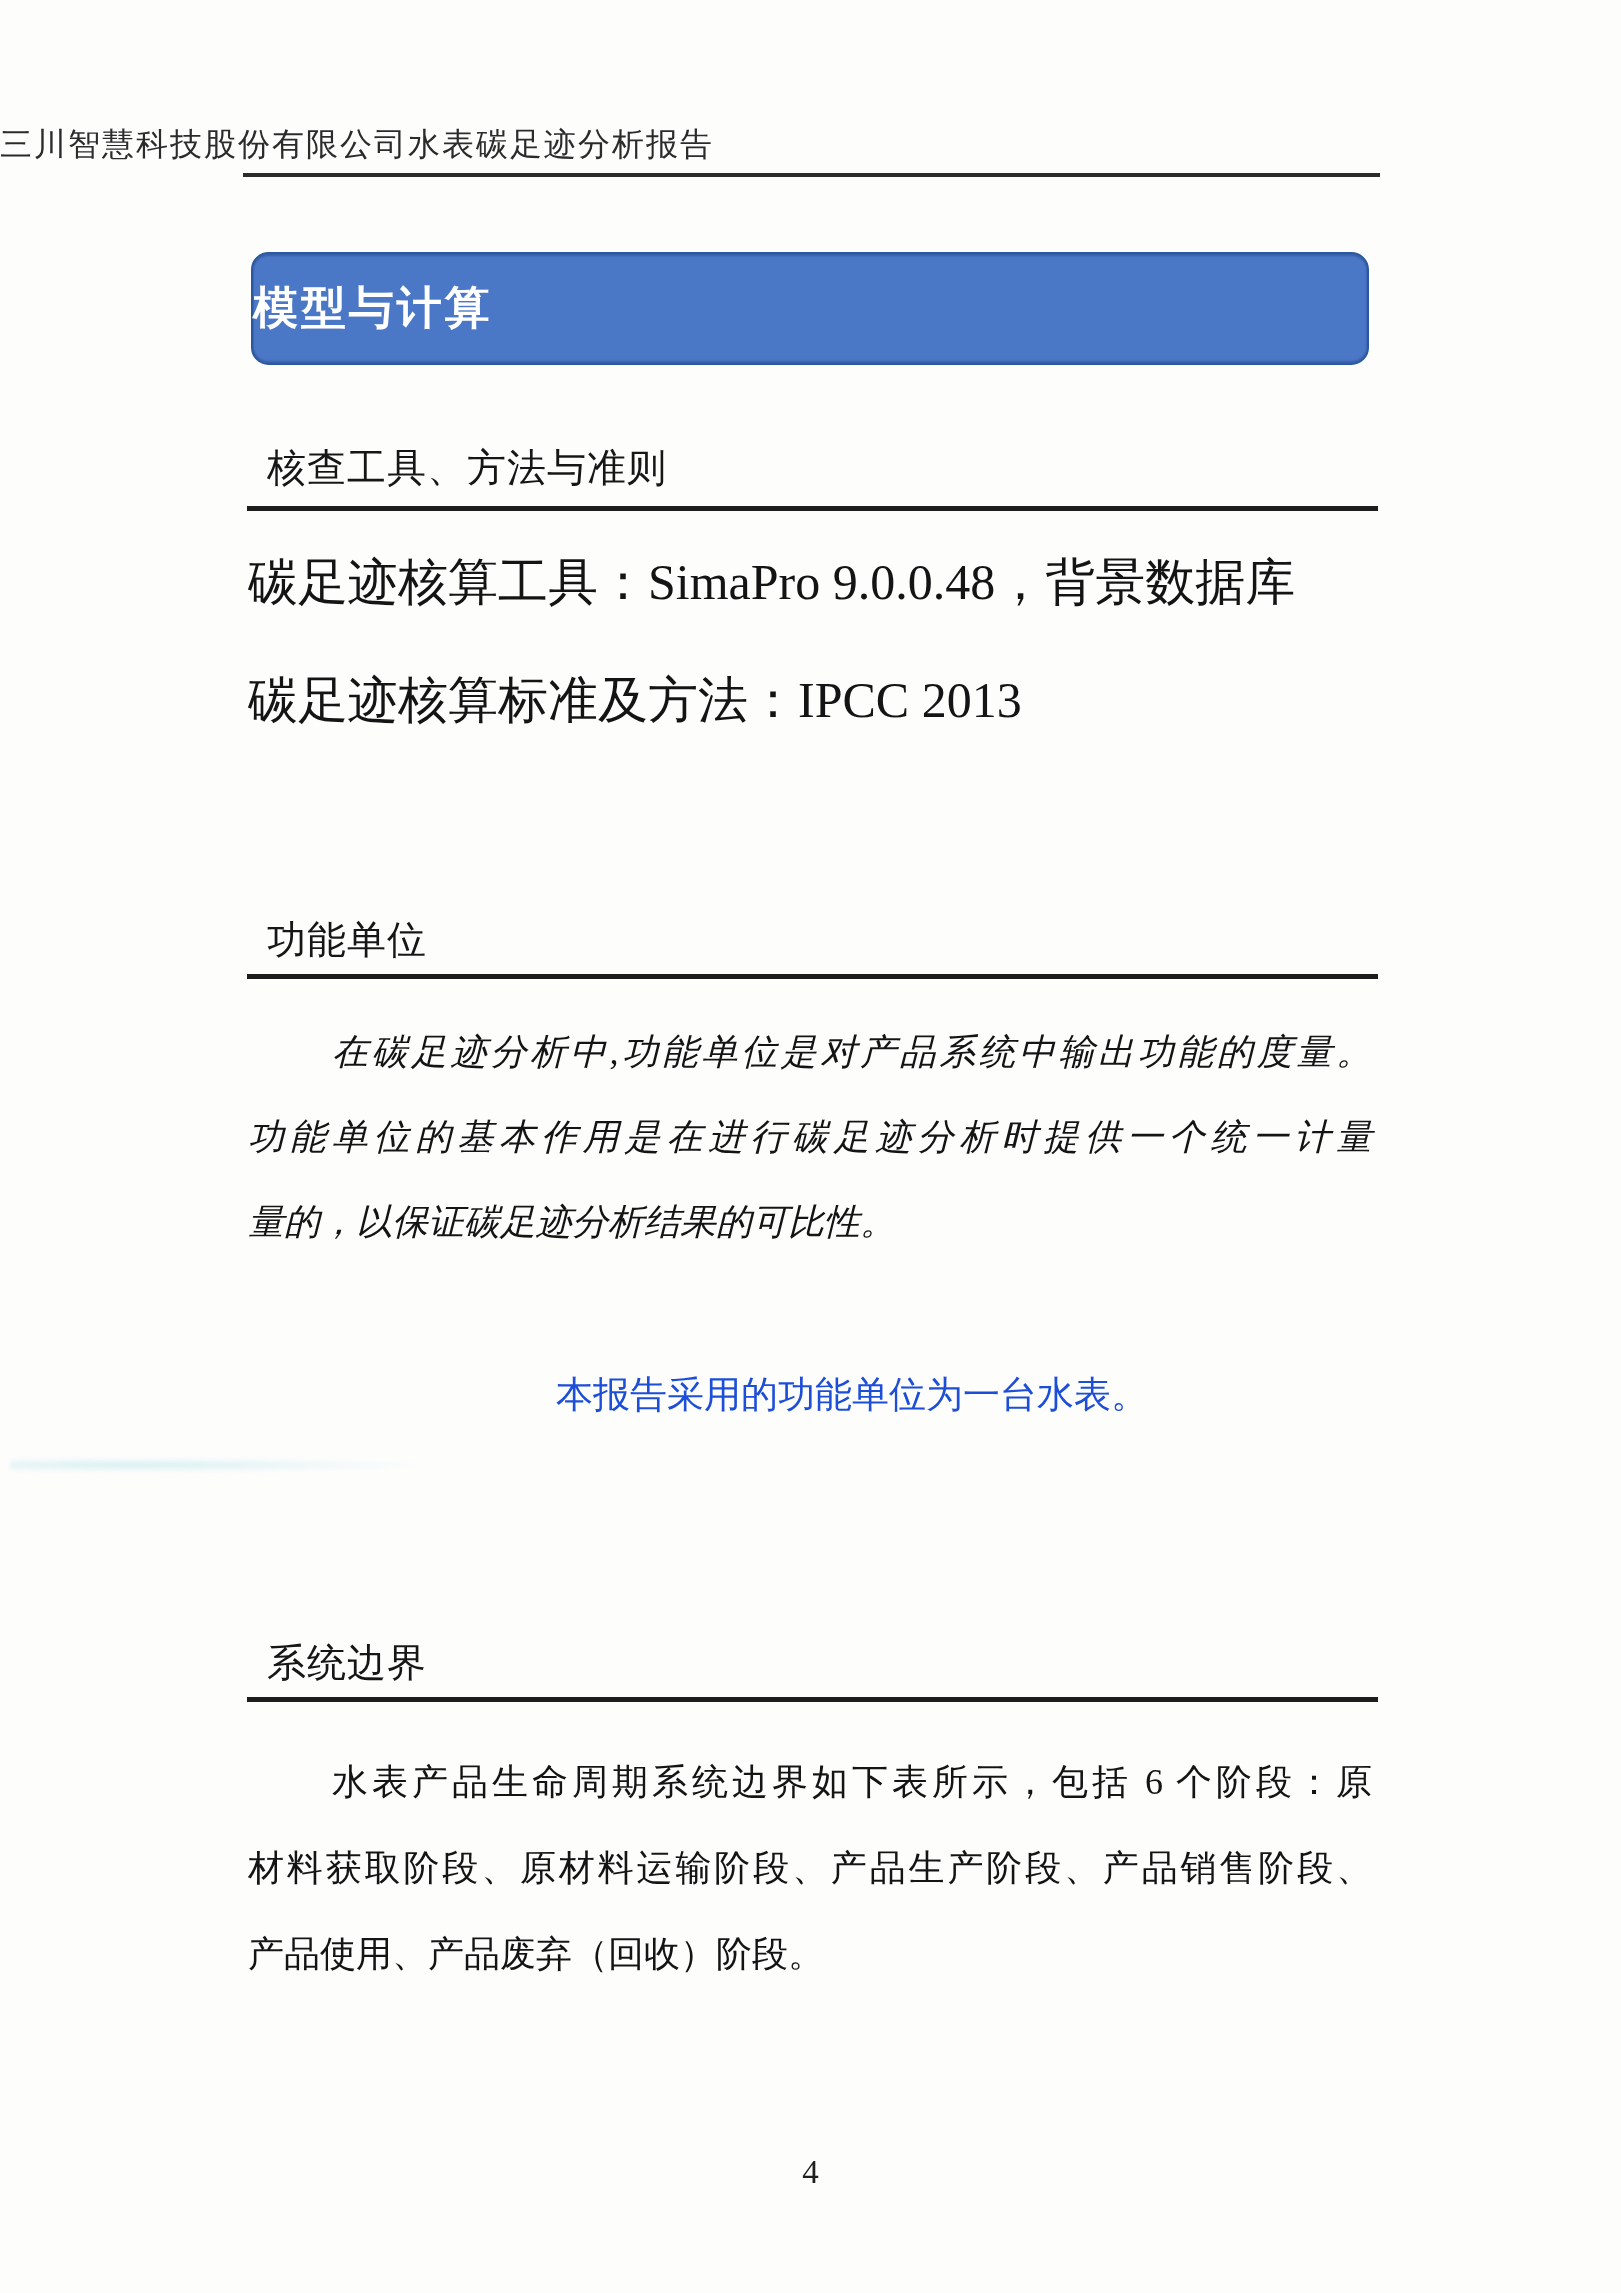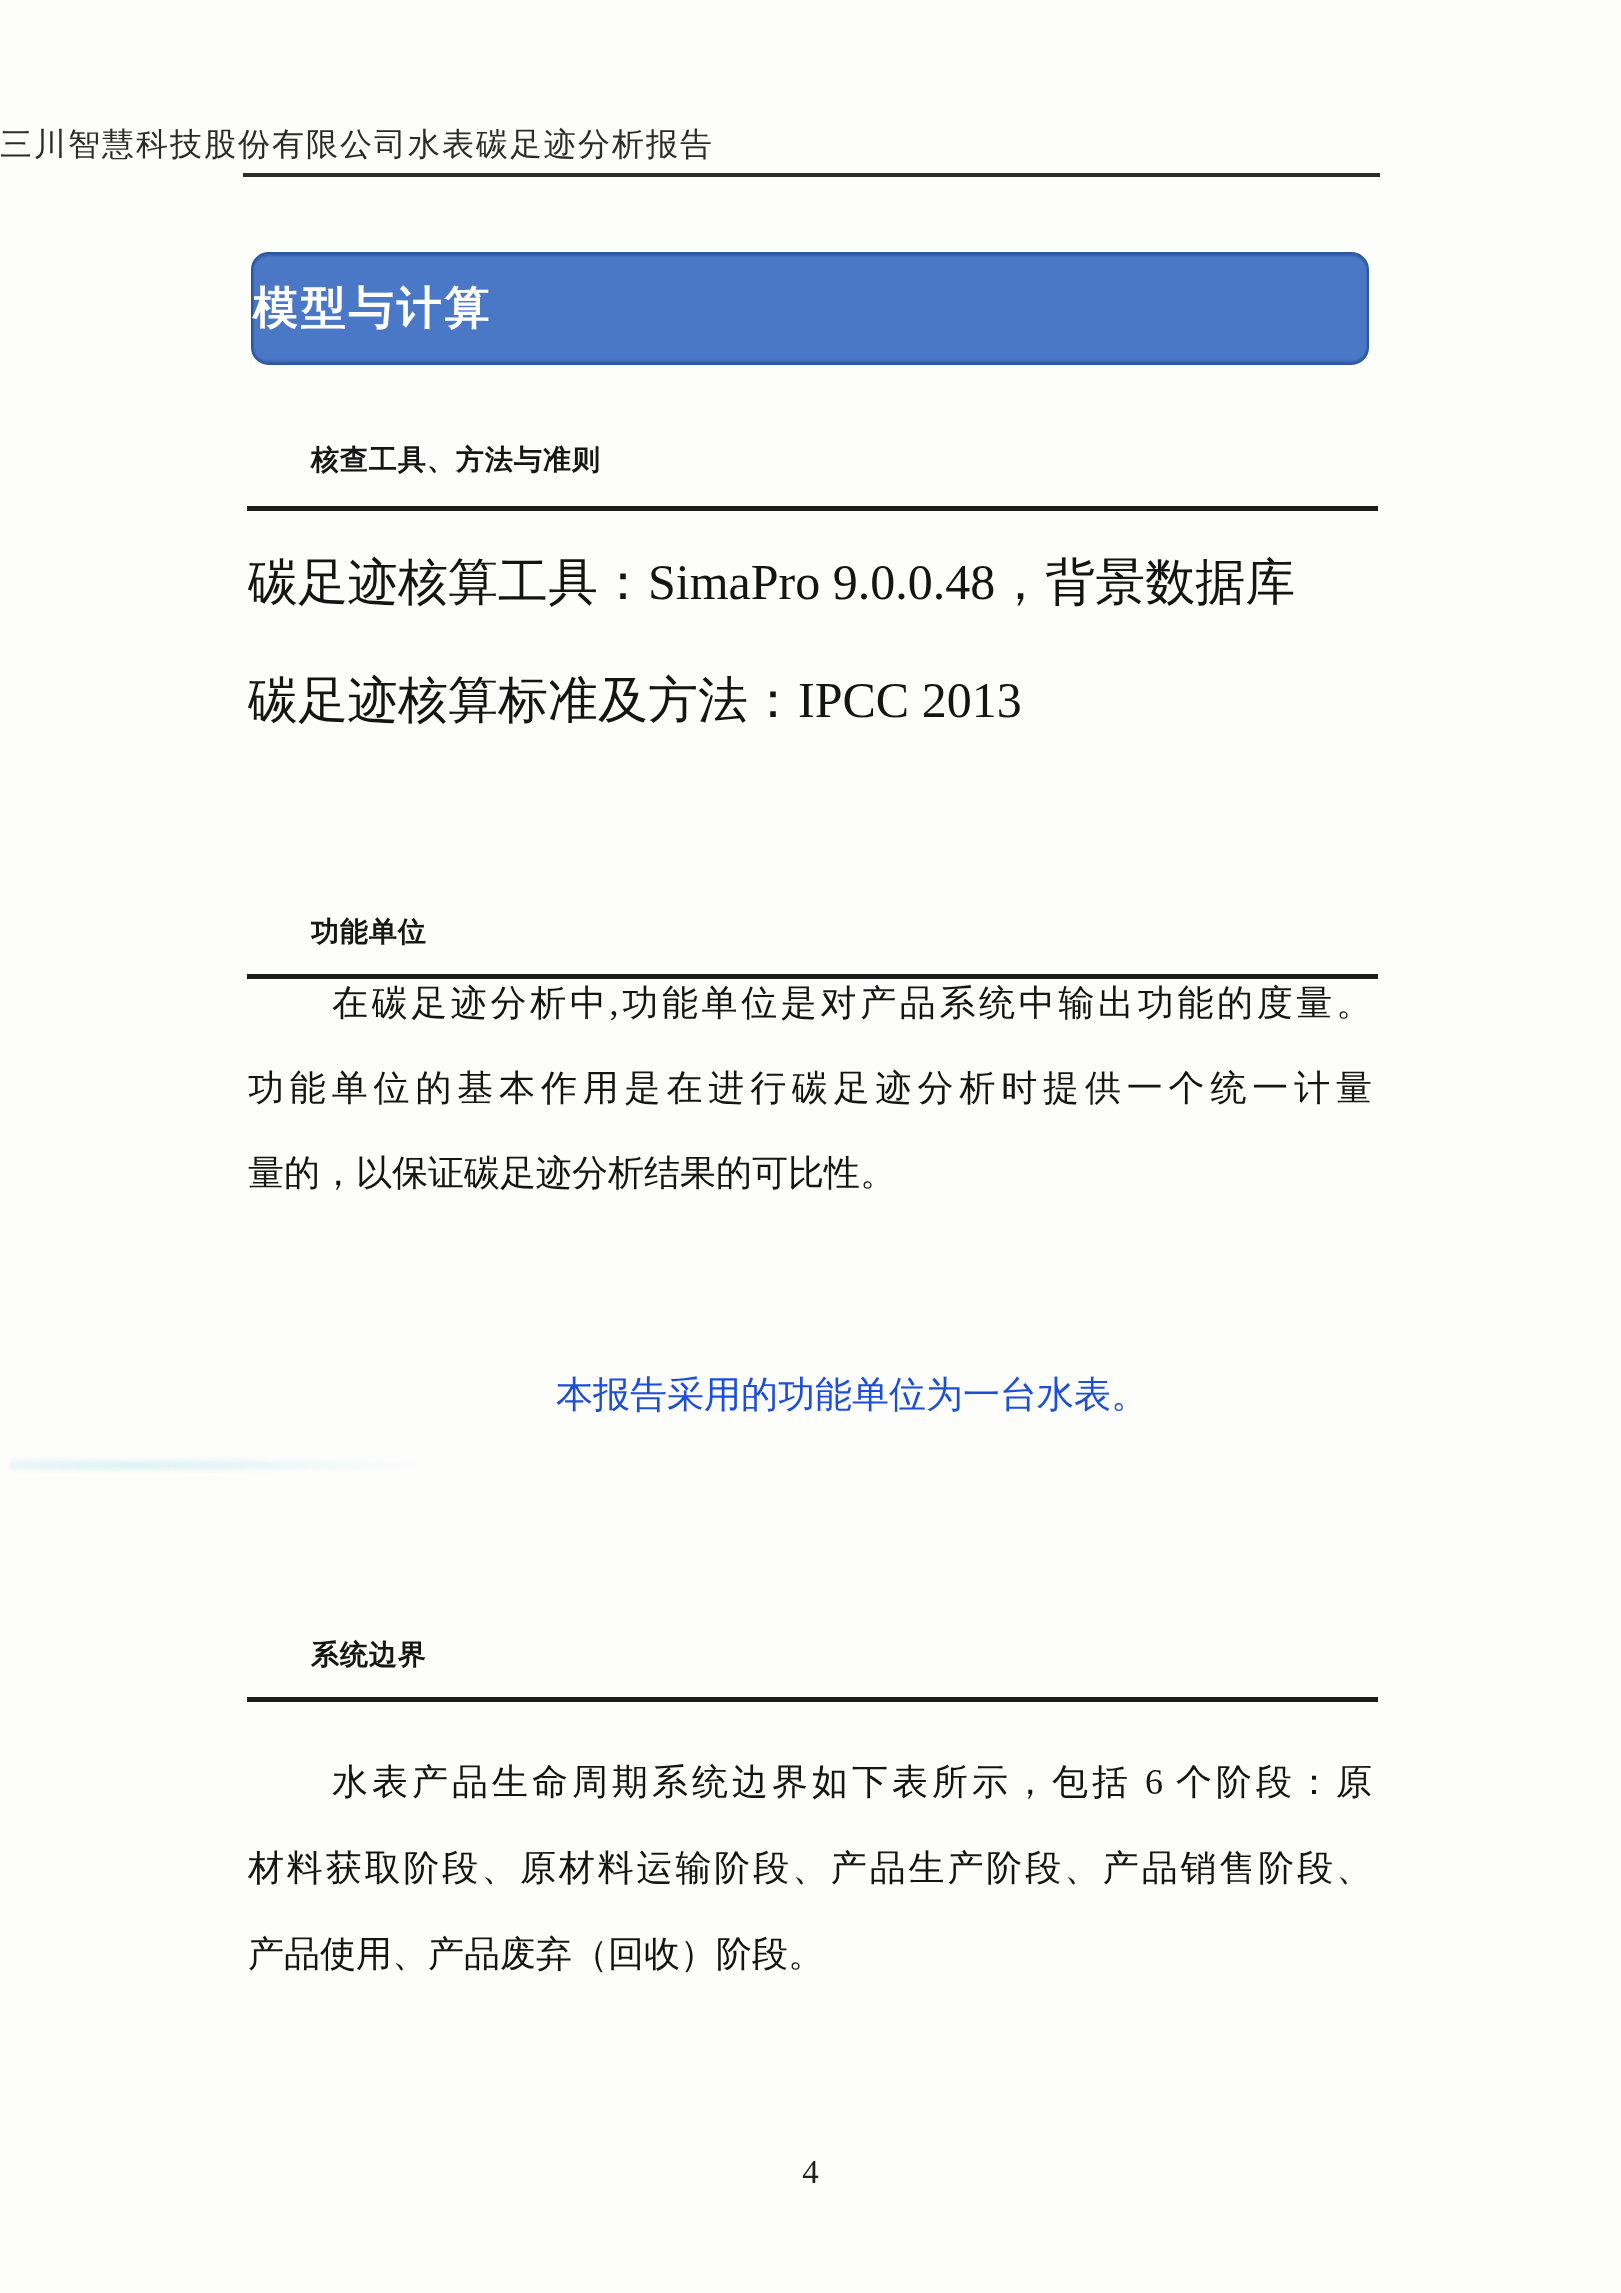--- a/index.html
+++ b/index.html
@@ -60,26 +60,25 @@
     font-size: 45px;
     letter-spacing: 2.9px;
     color: var(--banner-text, #ffffff);
   }
 
   
   .section-heading {
     position: absolute;
     left: 267px;
     font-family: "Liberation Sans", sans-serif;
-    font-weight: bold;
-    font-size: 28px;
+    font-weight: normal;
+    font-size: 39px;
     letter-spacing: 1px;
     color: #161616;
     white-space: nowrap;
-    margin-left: 44px;
   }
   .section-rule {
     position: absolute;
     left: 247px;
     width: 1131px;
     height: 4.9px;
     background: #1d1d1d;
   }
 
   
@@ -159,21 +158,21 @@
   </div>
 
   <div class="section-heading" style="top: 441px;">核查工具、方法与准则</div>
   <div class="section-rule" style="top: 506px;"></div>
   <div class="body-line" style="top: 549px;">碳足迹核算工具：SimaPro 9.0.0.48，背景数据库</div>
   <div class="body-line" style="top: 667px;">碳足迹核算标准及方法：IPCC 2013</div>
 
   <div class="section-heading" style="top: 913px;">功能单位</div>
   <div class="section-rule" style="top: 974px;"></div>
 
-  <div class="para" style="top: 961px;">
+  <div class="para" style="top: 1010px; font-style: italic;">
     <div class="jline indent">在碳足迹分析中,功能单位是对产品系统中输出功能的度量。</div>
     <div class="jline">功能单位的基本作用是在进行碳足迹分析时提供一个统一计量</div>
     <div class="jline last">量的，以保证碳足迹分析结果的可比性。</div>
   </div>
 
   <div class="single-line" style="top: 1370px;">本报告采用的功能单位为一台水表。</div>
 
   <div class="scan-smudge"></div>
 
   <div class="section-heading" style="top: 1636px;">系统边界</div>

